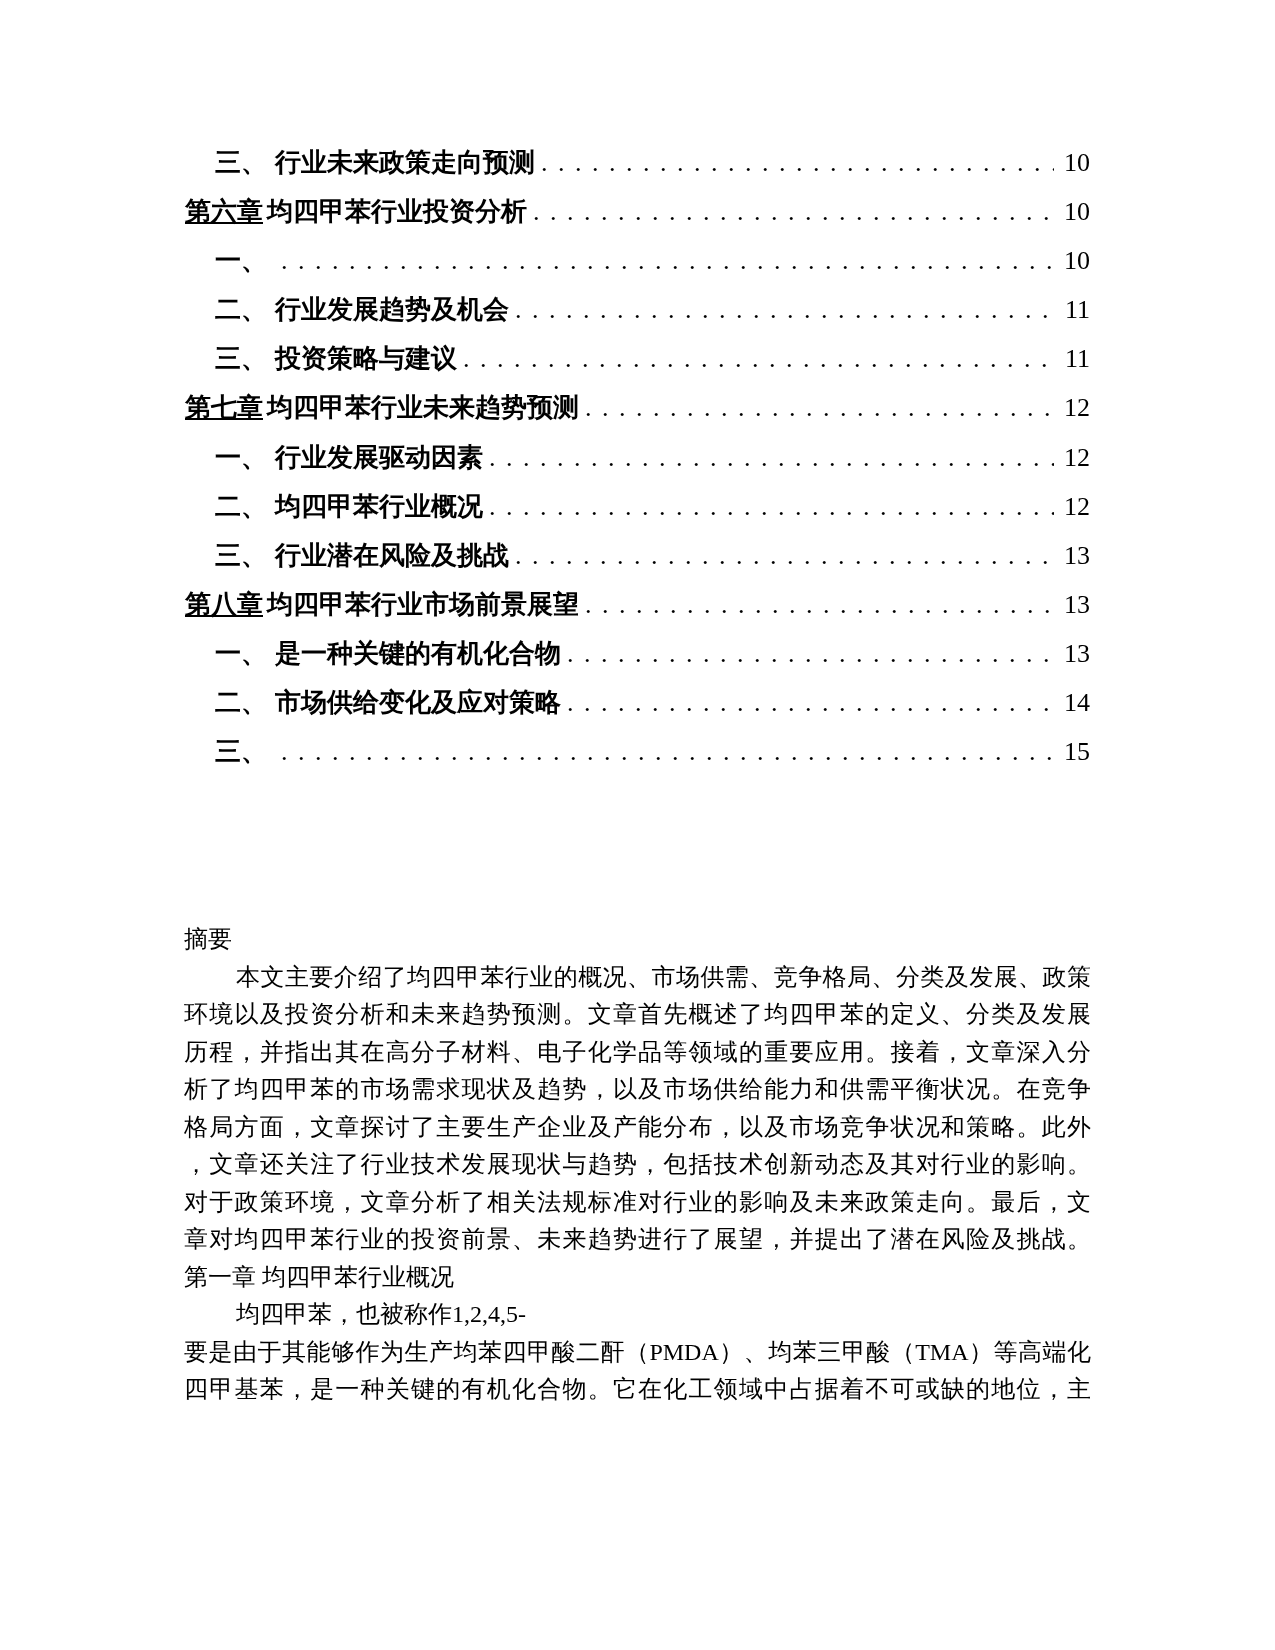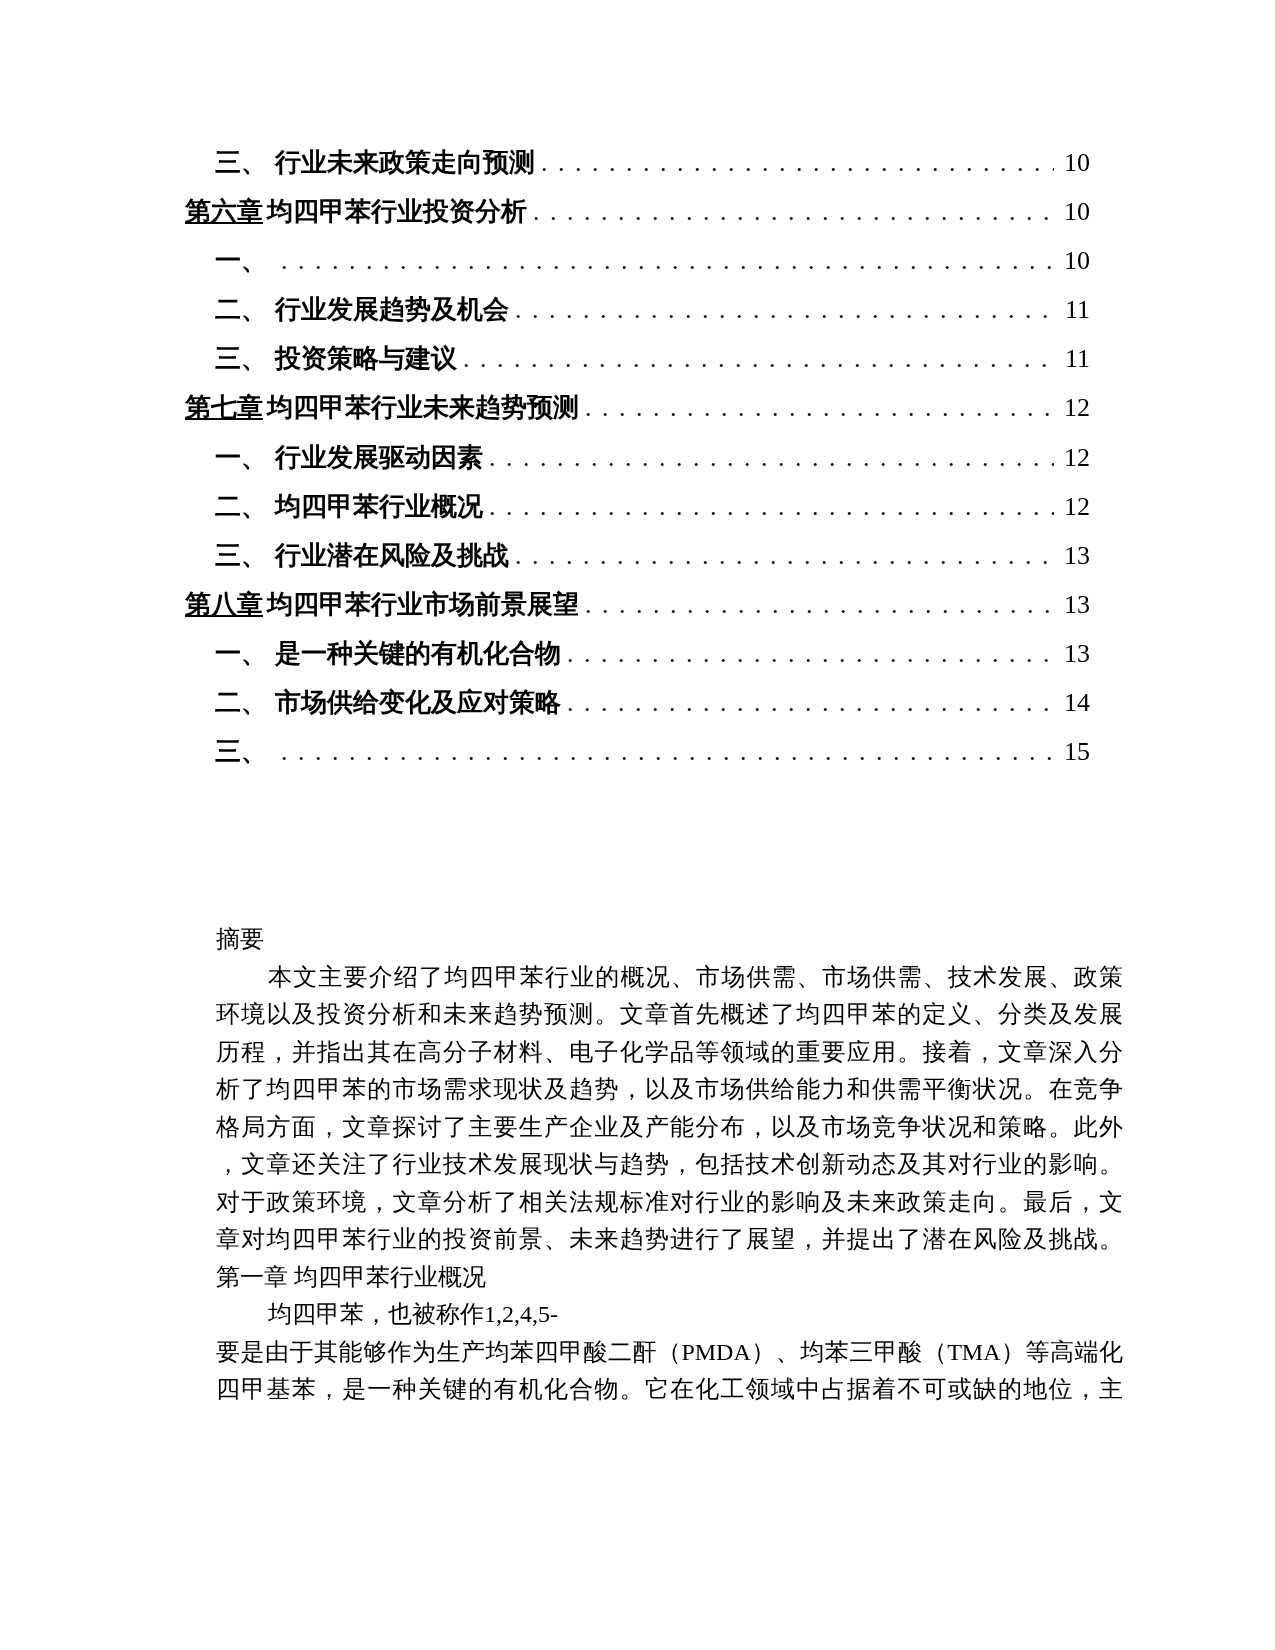--- a/index.html
+++ b/index.html
@@ -57,21 +57,20 @@
 
   
   .abstract {
     position: absolute;
     left: 184px; top: 921px;
     width: 907px;
     font-family: "Liberation Serif", serif;
     font-size: 24px;
     line-height: 37.5px;
     color: #000000;
-    margin-left: 32px;
   }
   .abs-line { height: 37.5px; overflow: hidden; }
   .abs-line.fill { text-align: justify; text-align-last: justify; }
   .abs-line.indent { text-indent: 52px; }
 </style>
 </head>
 <body>
 
 <div class="page">
   <section class="toc" id="toc">
@@ -147,21 +146,21 @@
         <span class="toc-page">14</span>
       </div>
       <div class="toc-row sub">
         <span class="toc-label">三、</span>
         <span class="toc-leader">. . . . . . . . . . . . . . . . . . . . . . . . . . . . . . . . . . . . . . . . . . . . . . . . . . . . . . . . . . . . . . . . . . . . . . . . . . . . . . . . . . . . . . . . . . . . . . . . . . . . . . . . . . . . . . . . . . . . . . . . </span>
         <span class="toc-page">15</span>
       </div>
     </section>
   <section class="abstract" id="abstract">
     <div class="abs-line">摘要</div>
-  <div class="abs-line fill indent">本文主要介绍了均四甲苯行业的概况、市场供需、市场供需、技术发展、政策</div>
+  <div class="abs-line fill indent">本文主要介绍了均四甲苯行业的概况、市场供需、竞争格局、分类及发展、政策</div>
       <div class="abs-line fill">环境以及投资分析和未来趋势预测。文章首先概述了均四甲苯的定义、分类及发展</div>
       <div class="abs-line fill">历程，并指出其在高分子材料、电子化学品等领域的重要应用。接着，文章深入分</div>
       <div class="abs-line fill">析了均四甲苯的市场需求现状及趋势，以及市场供给能力和供需平衡状况。在竞争</div>
       <div class="abs-line fill">格局方面，文章探讨了主要生产企业及产能分布，以及市场竞争状况和策略。此外</div>
       <div class="abs-line fill">，文章还关注了行业技术发展现状与趋势，包括技术创新动态及其对行业的影响。</div>
       <div class="abs-line fill">对于政策环境，文章分析了相关法规标准对行业的影响及未来政策走向。最后，文</div>
       <div class="abs-line fill">章对均四甲苯行业的投资前景、未来趋势进行了展望，并提出了潜在风险及挑战。</div>
       <div class="abs-line">第一章 均四甲苯行业概况</div>
       <div class="abs-line indent">均四甲苯，也被称作1,2,4,5-</div>
       <div class="abs-line fill">要是由于其能够作为生产均苯四甲酸二酐（PMDA）、均苯三甲酸（TMA）等高端化</div>

